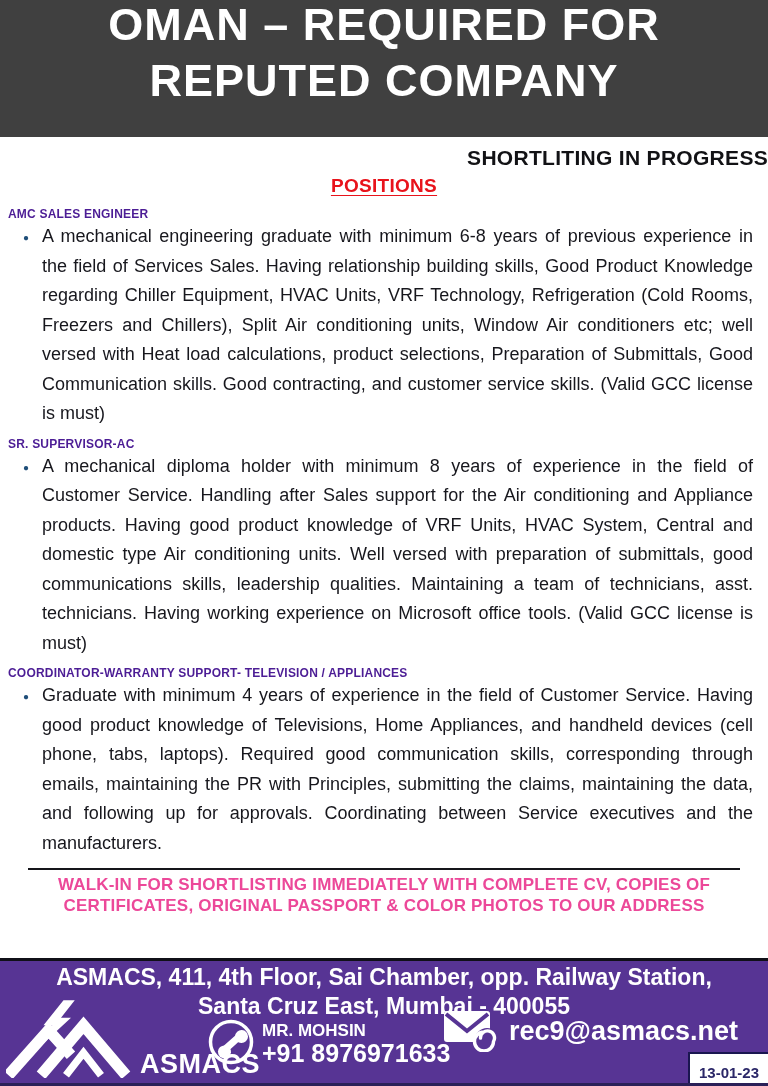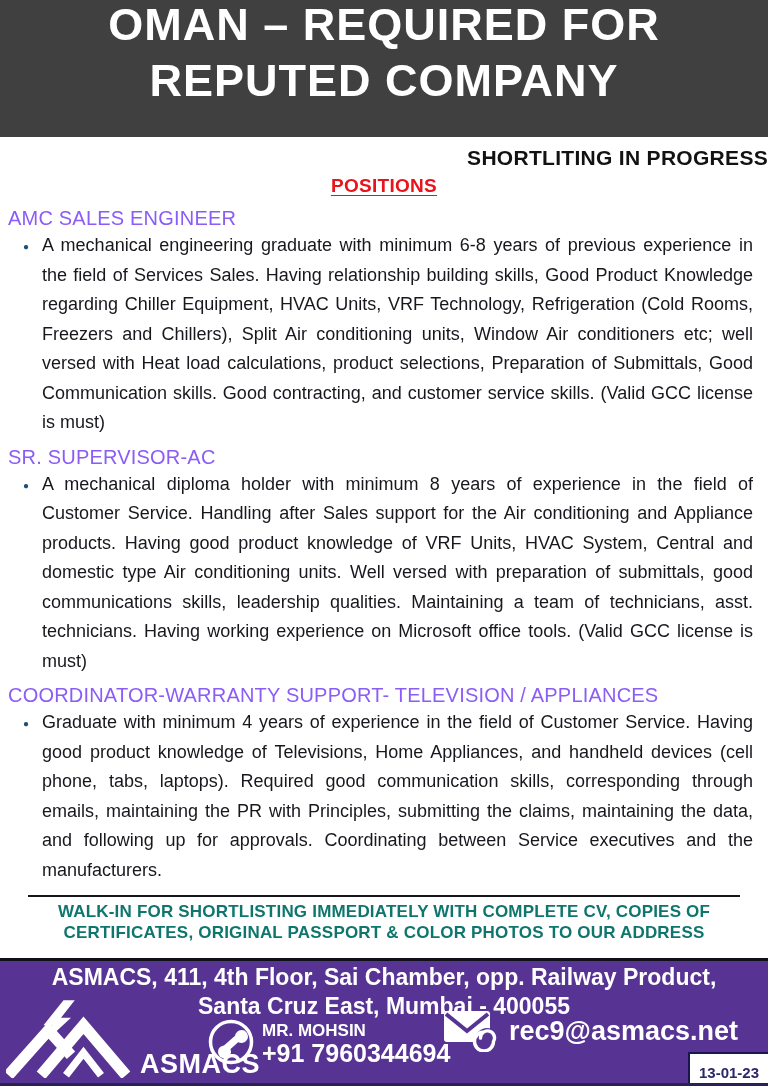--- a/index.html
+++ b/index.html
@@ -42,23 +42,23 @@
     font-weight:800;
     color:#e8131b;
     text-decoration:underline;
     text-underline-offset:3px;
     letter-spacing:.3px;
   }
   
   .sections{padding:2px 13px 0 8px;}
   .job-heading{
     margin:8px 0 1px 0;
-    font-size:20px;
-    font-weight:400;
-    color:#8b5cf6;
+    font-size:12px;
+    font-weight:700;
+    color:#4c1d95;
     letter-spacing:.2px;
   }
   .job-body{margin:1px 0 2px 0;padding:0 2px 0 34px;}
   .job-body li{
     list-style:none;
     position:relative;
     font-size:18px;
     line-height:29.5px;
     color:#17171d;
     text-align:justify;
@@ -73,21 +73,21 @@
   
   .divider{
     width:712px;
     margin:10px auto 4px auto;
     border-top:2.5px solid #15151a;
   }
   .walkin{
     text-align:center;
     font-size:17px;
     font-weight:800;
-    color:#0f766e;
+    color:#ec4899;
     line-height:21px;
     letter-spacing:.2px;
   }
   
   .footer{
     position:absolute;left:0;bottom:0;
     width:100%;height:128px;
     background:#573494;
     border-top:3px solid #101018;
     box-sizing:border-box;
@@ -172,21 +172,21 @@
 
   </main>
 
   <div class="divider"></div>
   <div class="walkin">
     <div>WALK-IN FOR SHORTLISTING IMMEDIATELY WITH COMPLETE CV, COPIES OF</div>
     <div>CERTIFICATES, ORIGINAL PASSPORT &amp; COLOR PHOTOS TO OUR ADDRESS</div>
   </div>
 
   <footer class="footer">
-    <div class="addr addr1">ASMACS, 411, 4th Floor, Sai Chamber, opp. Railway Product,</div>
+    <div class="addr addr1">ASMACS, 411, 4th Floor, Sai Chamber, opp. Railway Station,</div>
     <div class="addr addr2">Santa Cruz East, Mumbai - 400055</div>
 
     <div class="logo-group">
       <span>
         <svg width="150" height="78" viewBox="0 0 120 62" aria-hidden="true">
           <polygon points="46,0 30,20 37,20 26,38 52,14 44,14 55,0" fill="#ffffff"></polygon>
           <path d="M2 60 L34 24 L52 44" stroke="#ffffff" stroke-width="9" fill="none"></path>
           <path d="M28 60 L62 20 L96 60" stroke="#ffffff" stroke-width="9" fill="none"></path>
           <path d="M48 60 L62 42 L76 60" stroke="#ffffff" stroke-width="6" fill="none"></path>
         </svg>
@@ -200,21 +200,21 @@
           <circle cx="24" cy="24" r="20.5" fill="none" stroke="#ffffff" stroke-width="3.5"></circle>
           <g fill="#ffffff" transform="rotate(-42 24 24)">
             <rect x="11" y="22" width="26" height="7" rx="3.5"></rect>
             <circle cx="12.5" cy="27" r="6.5"></circle>
             <circle cx="35.5" cy="27" r="6.5"></circle>
           </g>
         </svg>
       </span>
       <span class="phone-lines">
         <span class="phone-name">MR. MOHSIN</span>
-        <span class="phone-number">+91 7960344694</span>
+        <span class="phone-number">+91 8976971633</span>
       </span>
     </div>
 
     <div class="email-group">
       <span>
         <svg width="58" height="46" viewBox="0 0 58 46" aria-hidden="true">
           <rect x="1" y="5" width="46" height="31" rx="3" fill="#ffffff"></rect>
           <path d="M3 8 L24 25 L45 8" stroke="#573494" stroke-width="4" fill="none"></path>
           <circle cx="44" cy="34" r="12" fill="#573494"></circle>
           <path d="M41 26 a9.5 9.5 0 1 0 9.5 9.5 a7 7 0 1 0 -13 -3.4" stroke="#ffffff" stroke-width="3.4" fill="none" stroke-linecap="round"></path>

